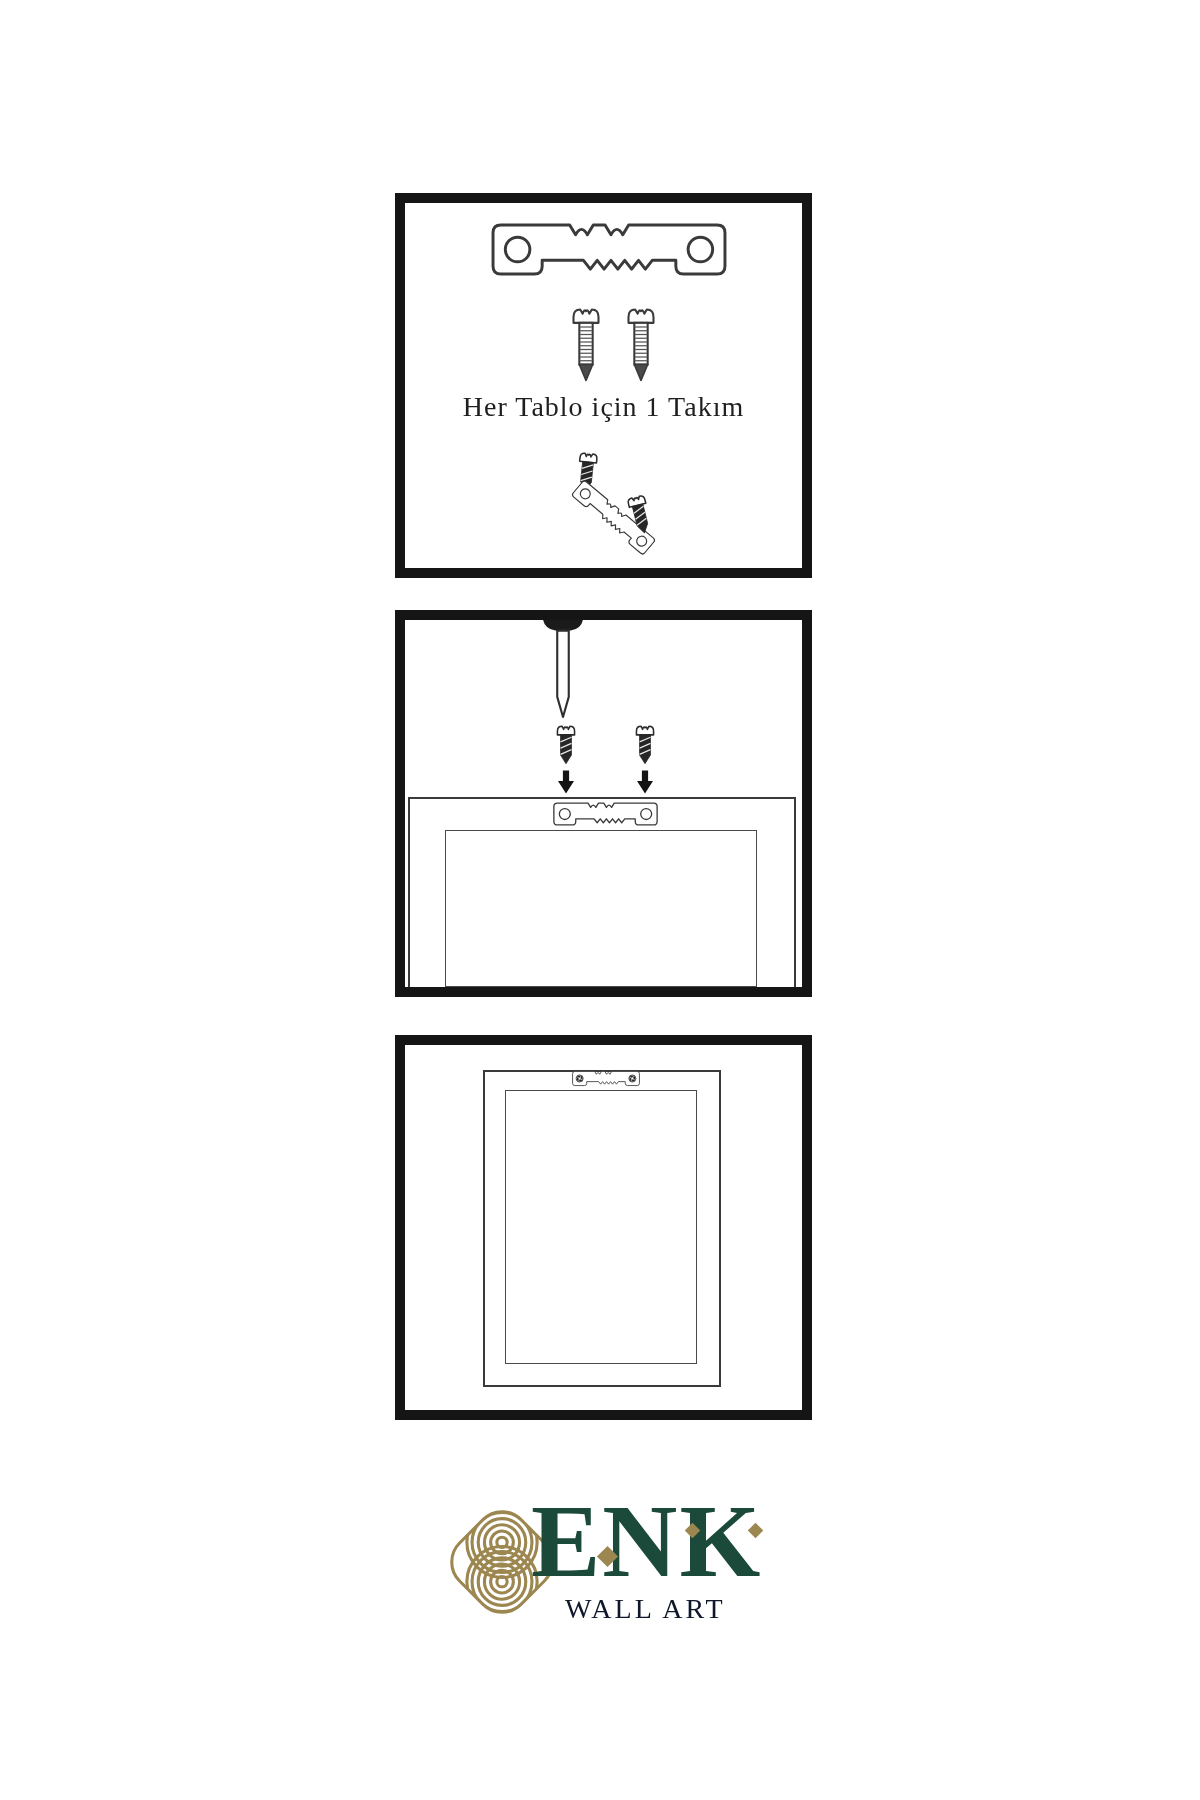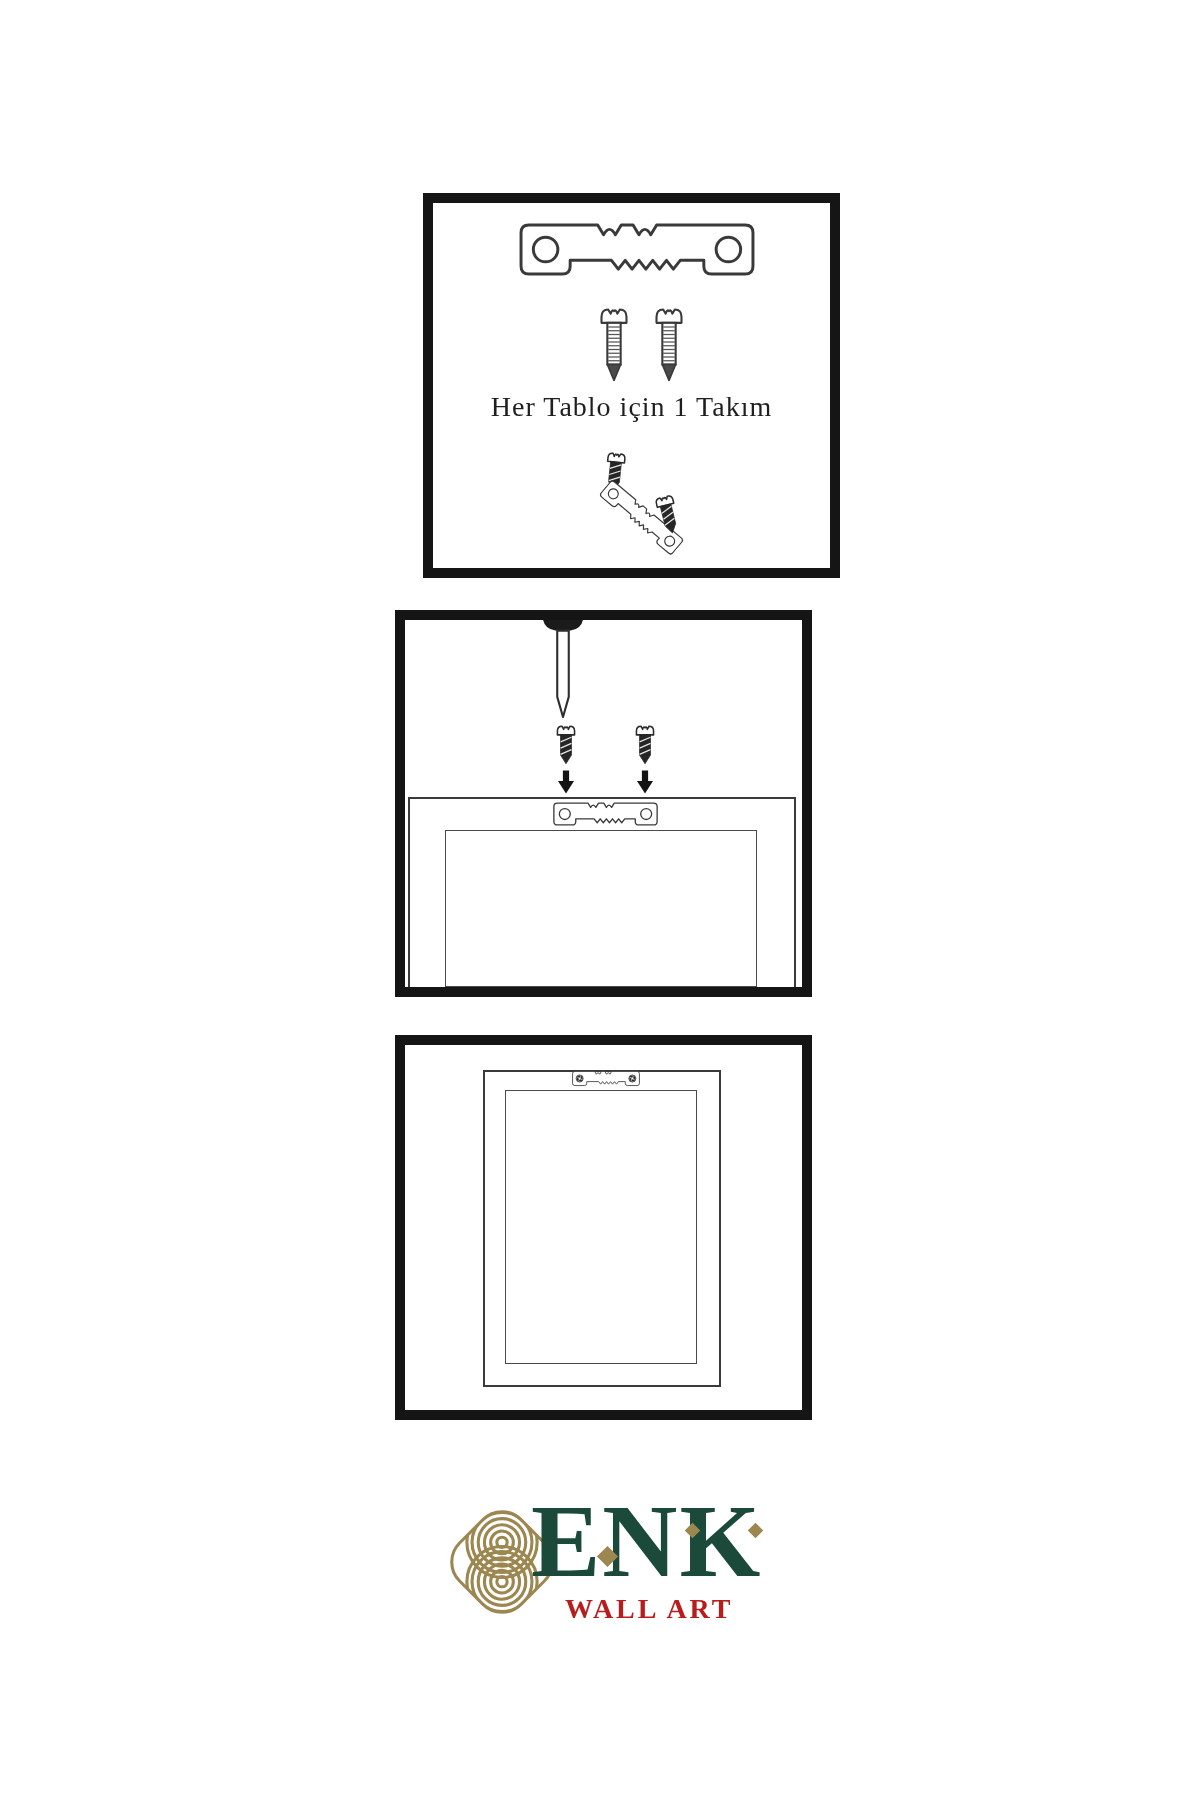--- a/index.html
+++ b/index.html
@@ -8,21 +8,21 @@
   .panel{position:absolute;left:395px;width:417px;border:10px solid #151515;background:#ffffff;
          box-sizing:border-box;overflow:hidden;}
   .abs{position:absolute;}
   .frame-rect{position:absolute;border:2px solid #3a3a3a;background:#ffffff;}
   .frame-rect.inner{border-width:1.5px;border-color:#4a4a4a;}
   .caption{position:absolute;left:0;right:0;text-align:center;
            font-size:28px;letter-spacing:1px;color:#1f1f1f;white-space:nowrap;}
   .logo-brand{position:absolute;left:531px;top:1489px;width:240px;line-height:1;
               font-weight:700;font-size:104px;letter-spacing:2px;color:#1c4a3a;}
   .logo-tagline{position:absolute;left:565px;top:1595px;width:240px;line-height:1;
-                font-weight:700;font-size:28px;letter-spacing:3px;color:#b91c1c;}
+                font-weight:400;font-size:28px;letter-spacing:3px;color:#0f172a;}
   .dia{position:absolute;background:#9d8750;transform:rotate(45deg);}
 </style>
 </head>
 <body>
 
 <svg width="0" height="0" style="position:absolute" aria-hidden="true">
   <defs>
     <clipPath id="knotClip">
         <rect x="18" y="18" width="84" height="84" rx="26" transform="rotate(45 60 60)"></rect>
       </clipPath>
@@ -101,21 +101,21 @@
             <circle cx="60" cy="79" r="29"></circle>
             <circle cx="60" cy="79" r="34"></circle>
         </g>
       </g>
     </symbol>
   </defs>
 </svg>
 
 <div class="page">
 
-  <section class="panel" style="top:193px;height:385px;margin-left:28px;">
+  <section class="panel" style="top:193px;height:385px;">
     <svg class="abs" style="left:86px;top:18px;" width="236" height="57">
         <use href="#sym-hanger"></use>
       </svg>
 
     <svg class="abs" style="left:166px;top:103px;" width="30" height="77">
         <use href="#sym-screw"></use>
       </svg>
     <svg class="abs" style="left:221px;top:103px;" width="30" height="77">
         <use href="#sym-screw"></use>
       </svg>

